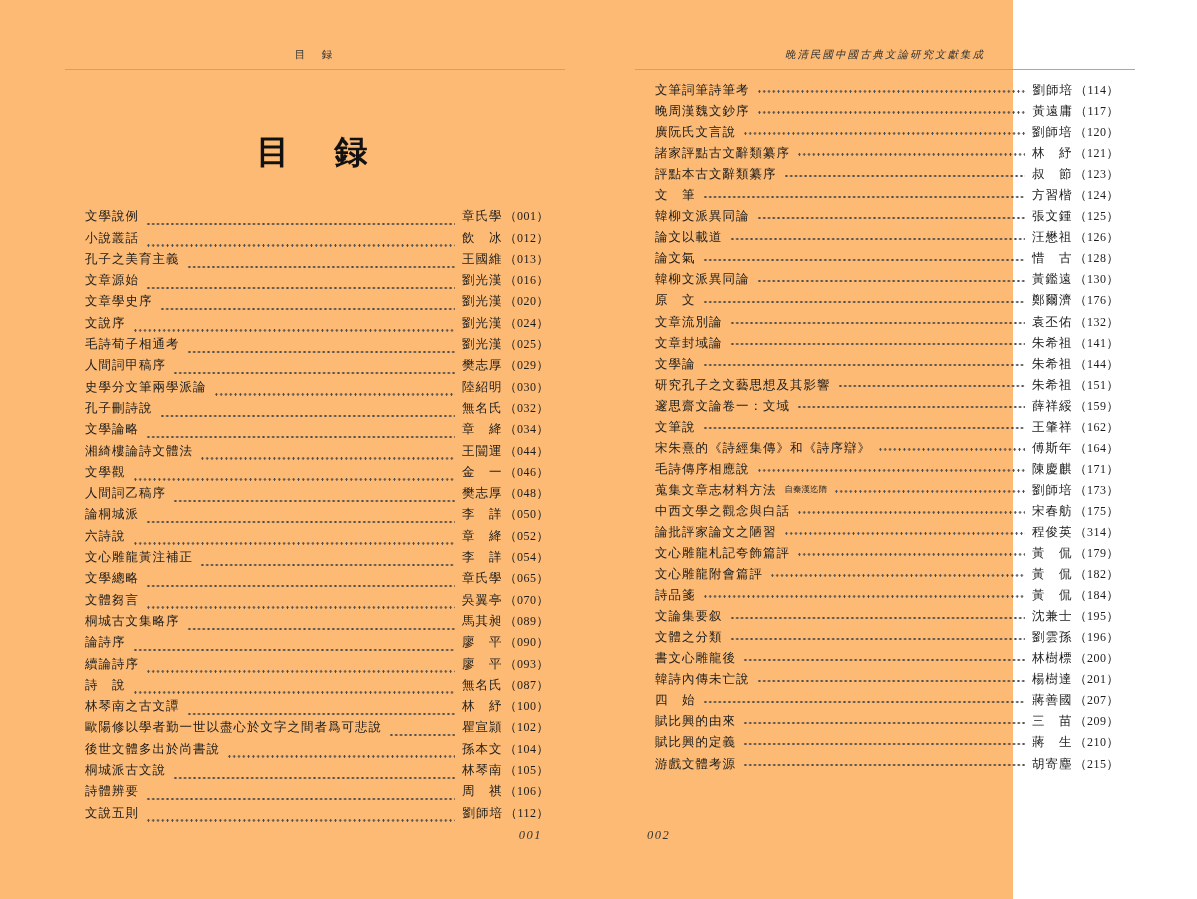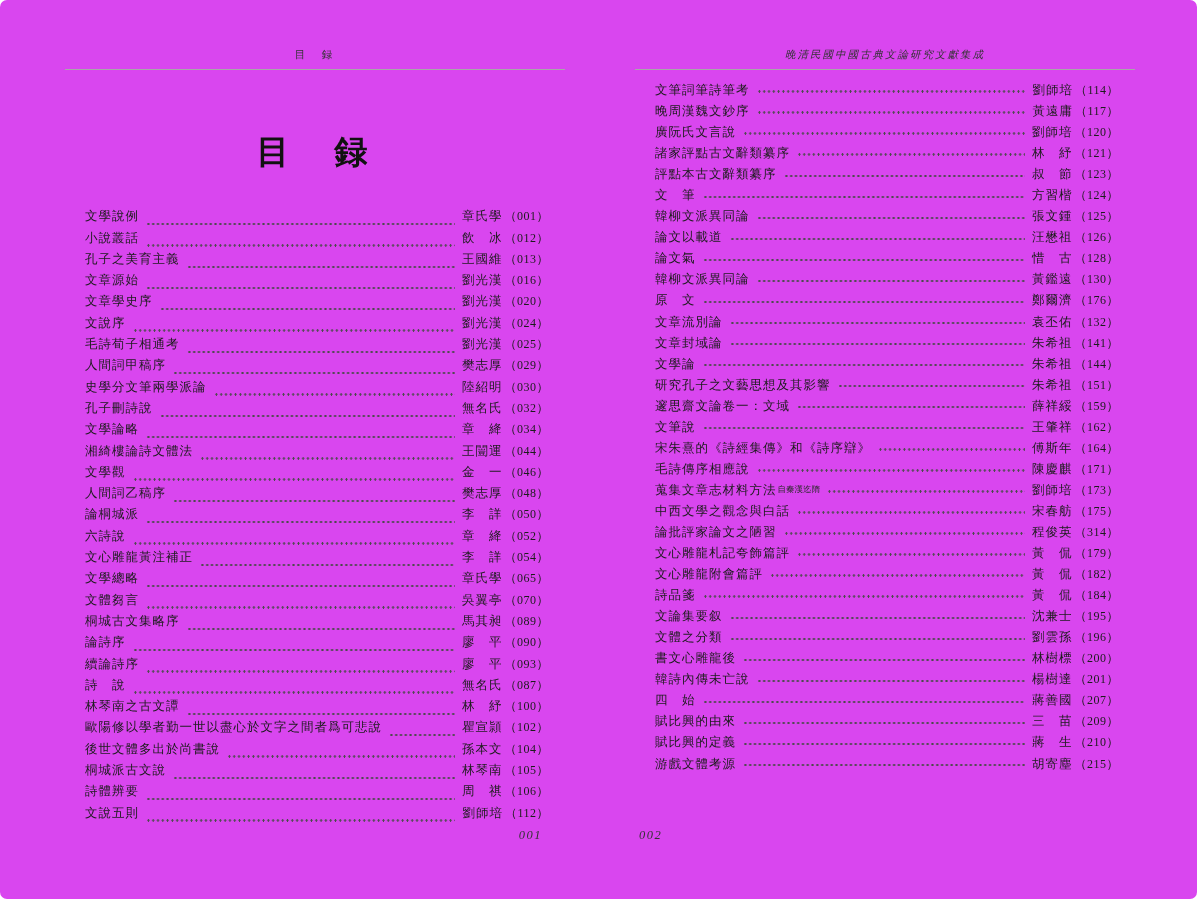--- a/index.html
+++ b/index.html
@@ -1,55 +1,55 @@
 <!DOCTYPE html>
 <html><head>
 <meta charset="utf-8">
 <style>
   html,body{margin:0;padding:0;}
   body{
     width:1197px;height:899px;background:#ffffff;
     font-family:"Liberation Serif","DejaVu Serif",serif;
     color:#1f1f1f;overflow:hidden;
   }
-  .spread{position:relative;width:1197px;height:899px;background:#d946ef;border-radius:7px;}
+  .spread{position:relative;width:1013px;height:899px;background:#fdba74;}
   .page{position:absolute;top:0;height:899px;}
   .page-left{left:65px;width:500px;}
   .page-right{left:635px;width:500px;}
   .running-head{
     position:absolute;top:48px;left:0;right:0;text-align:center;
     font-size:10.5px;letter-spacing:3px;color:#333;white-space:nowrap;
   }
   .page-right .running-head{font-style:italic;letter-spacing:2px;}
   .head-rule{position:absolute;top:69px;left:0;right:0;border-top:1px solid #a8a8a8;height:0;}
   .main-title{
     position:absolute;top:130px;left:0;right:0;text-align:center;
     font-size:33px;font-weight:bold;letter-spacing:6px;color:#111;
   }
   .toc-list{position:absolute;left:20px;right:16px;}
   .page-left .toc-list{top:204px;}
   .page-right .toc-list{top:80px;}
   .toc-row{display:flex;align-items:center;white-space:nowrap;}
   .page-left .toc-row{height:21.3px;align-items:flex-end;}
   .page-right .toc-row{height:21.05px;}
   .entry-title{font-size:12.5px;letter-spacing:1px;color:#1c1c1c;}
-  .entry-note{font-size:8.5px;letter-spacing:0;color:#2a2a2a;margin-left:1px;text-align:center;}
+  .entry-note{font-size:8.5px;letter-spacing:0;color:#2a2a2a;margin-left:8px;text-align:center;}
   .dot-leader{
     flex:1;height:2.4px;margin:2px 7px 0 7px;min-width:10px;
     background-image:radial-gradient(circle,#4a4a4a 1.05px,rgba(0,0,0,0) 1.25px);
     background-size:4.8px 2.4px;background-repeat:repeat-x;background-position:left center;
   }
   .entry-author{font-size:12.5px;letter-spacing:1px;color:#1c1c1c;}
   .entry-page{font-size:12px;letter-spacing:0.5px;color:#1c1c1c;margin-left:2px;}
   .folio{
     position:absolute;top:828px;font-size:12.5px;font-style:italic;
     letter-spacing:1.5px;color:#333;
   }
   .page-left .folio{right:23px;}
-  .page-right .folio{left:4px;}
+  .page-right .folio{left:12px;}
 </style>
 </head>
 <body>
 
 <div class="spread">
 
   <div class="page page-left">
     <div class="running-head">目　録</div>
     <div class="head-rule"></div>
     <div class="main-title">目　録</div>

